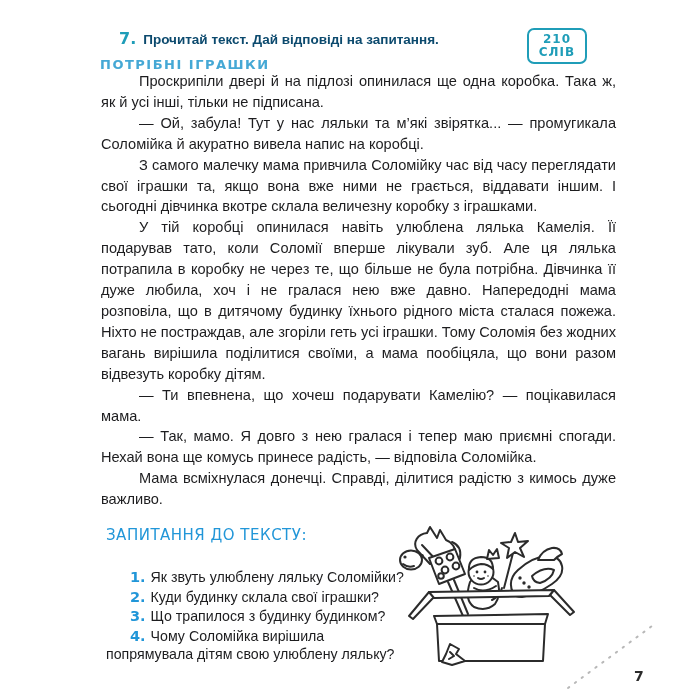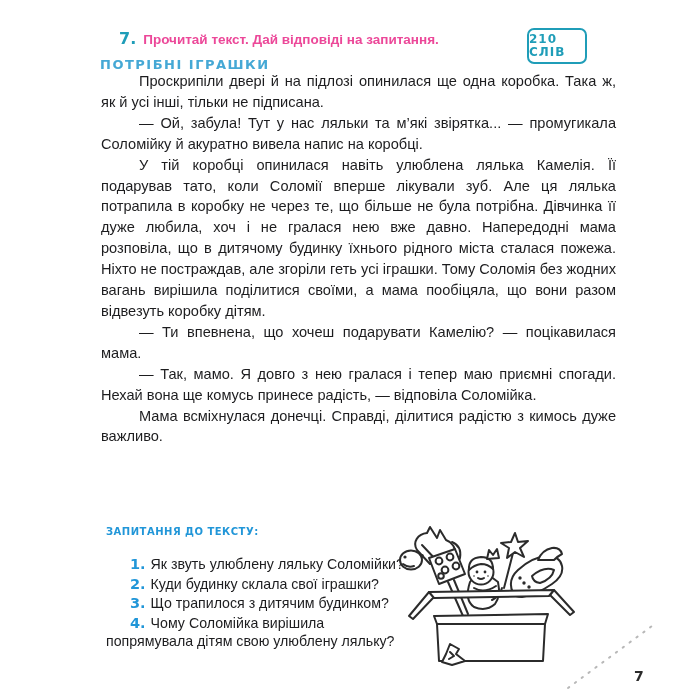--- a/index.html
+++ b/index.html
@@ -22,27 +22,27 @@
   .task-row{
     position:absolute;top:30px;left:119px;width:400px;
     font-size:14px;line-height:17px;
     display:flex;align-items:baseline;gap:7px;
   }
   .task-number{
     color:var(--teal);
     font-weight:bold;font-size:16px;
     font-family:"DejaVu Sans",sans-serif;
   }
-  .task-instruction{font-weight:bold;font-size:13.5px;color:#ec4899;}
+  .task-instruction{font-weight:bold;font-size:13.5px;color:#0c4a6e;}
   .word-badge{
     position:absolute;top:28px;left:527px;
     width:60px;height:36px;
     border:2px solid var(--teal);
     border-radius:7px;
-    display:flex;flex-direction:column;justify-content:center;
+    display:flex;flex-direction:column;align-items:center;justify-content:center;
     color:var(--teal);
     font-family:"DejaVu Sans",sans-serif;
     font-weight:bold;font-size:12px;line-height:13px;letter-spacing:1px;
   }
   .story-title{
     position:absolute;top:57px;left:100px;width:515px;
     color:var(--title-blue);
     font-family:"DejaVu Sans",sans-serif;
     font-weight:bold;font-size:13px;letter-spacing:1.5px;
   }
@@ -53,22 +53,22 @@
     text-align:justify;
   }
   .story p{text-indent:38px;}
   
   .questions{
     position:absolute;top:526px;left:106px;width:308px;
   }
   .questions-heading{
     color:var(--question-blue);
     font-family:"DejaVu Sans",sans-serif;
-    font-weight:bold;font-size:10px;letter-spacing:0.5px;
-    margin-bottom:18px;
+    font-weight:normal;font-size:15px;letter-spacing:0.5px;
+    margin-bottom:24px;
   }
   .question-item{
     font-size:14.2px;line-height:18.5px;
     text-indent:24px;
     margin-bottom:1px;
   }
   .question-item .q-num{
     color:var(--question-blue);
     font-family:"DejaVu Sans",sans-serif;
     font-weight:bold;font-size:14.5px;
@@ -103,37 +103,38 @@
 
   <div class="word-badge">
     <span>210</span>
     <span>СЛІВ</span>
   </div>
 
   <div class="story-title">ПОТРІБНІ ІГРАШКИ</div>
 
   <div class="story">
     <p>Проскрипіли двері й на підлозі опинилася ще одна коробка. Така ж, як й усі інші, тільки не підписана.</p>
-    <p>— Ой, забула! Тут у нас ляльки та м’які звірятка... — промугикала Соломійку й акуратно вивела напис на коробці.</p>
+    <p>— Ой, забула! Тут у нас ляльки та м’які звірятка... — промугикала Соломійка й акуратно вивела напис на коробці.</p>
+    <p>З самого малечку мама привчила Соломійку час від часу переглядати свої іграшки та, якщо вона вже ними не грається, віддавати іншим. І сьогодні дівчинка вкотре склала величезну коробку з іграшками.</p>
     <p>У тій коробці опинилася навіть улюблена лялька Камелія. Її подарував тато, коли Соломії вперше лікували зуб. Але ця лялька потрапила в коробку не через те, що більше не була потрібна. Дівчинка її дуже любила, хоч і не гралася нею вже давно. Напередодні мама розповіла, що в дитячому будинку їхнього рідного міста сталася пожежа. Ніхто не постраждав, але згоріли геть усі іграшки. Тому Соломія без жодних вагань вирішила поділитися своїми, а мама пообіцяла, що вони разом відвезуть коробку дітям.</p>
     <p>— Ти впевнена, що хочеш подарувати Камелію? — поцікавилася мама.</p>
     <p>— Так, мамо. Я довго з нею гралася і тепер маю приємні спогади. Нехай вона ще комусь принесе радість, — відповіла Соломійка.</p>
     <p>Мама всміхнулася донечці. Справді, ділитися радістю з кимось дуже важливо.</p>
   </div>
 
   <div class="questions">
     <div class="questions-heading">ЗАПИТАННЯ ДО ТЕКСТУ:</div>
     <div class="question-item">
       <span class="q-num">1.</span><span>Як звуть улюблену ляльку Соломійки?</span>
     </div>
     <div class="question-item">
       <span class="q-num">2.</span><span>Куди будинку склала свої іграшки?</span>
     </div>
     <div class="question-item">
-      <span class="q-num">3.</span><span>Що трапилося з дитячим будинком?</span>
+      <span class="q-num">3.</span><span>Що трапилося з будинку будинком?</span>
     </div>
     <div class="question-item">
       <span class="q-num">4.</span><span>Чому Соломійка вирішила попрямувала дітям свою улюблену ляльку?</span>
     </div>
   </div>
 
   <div class="illustration">
     <svg viewBox="0 0 232 172" xmlns="http://www.w3.org/2000/svg">
 
       <g>

